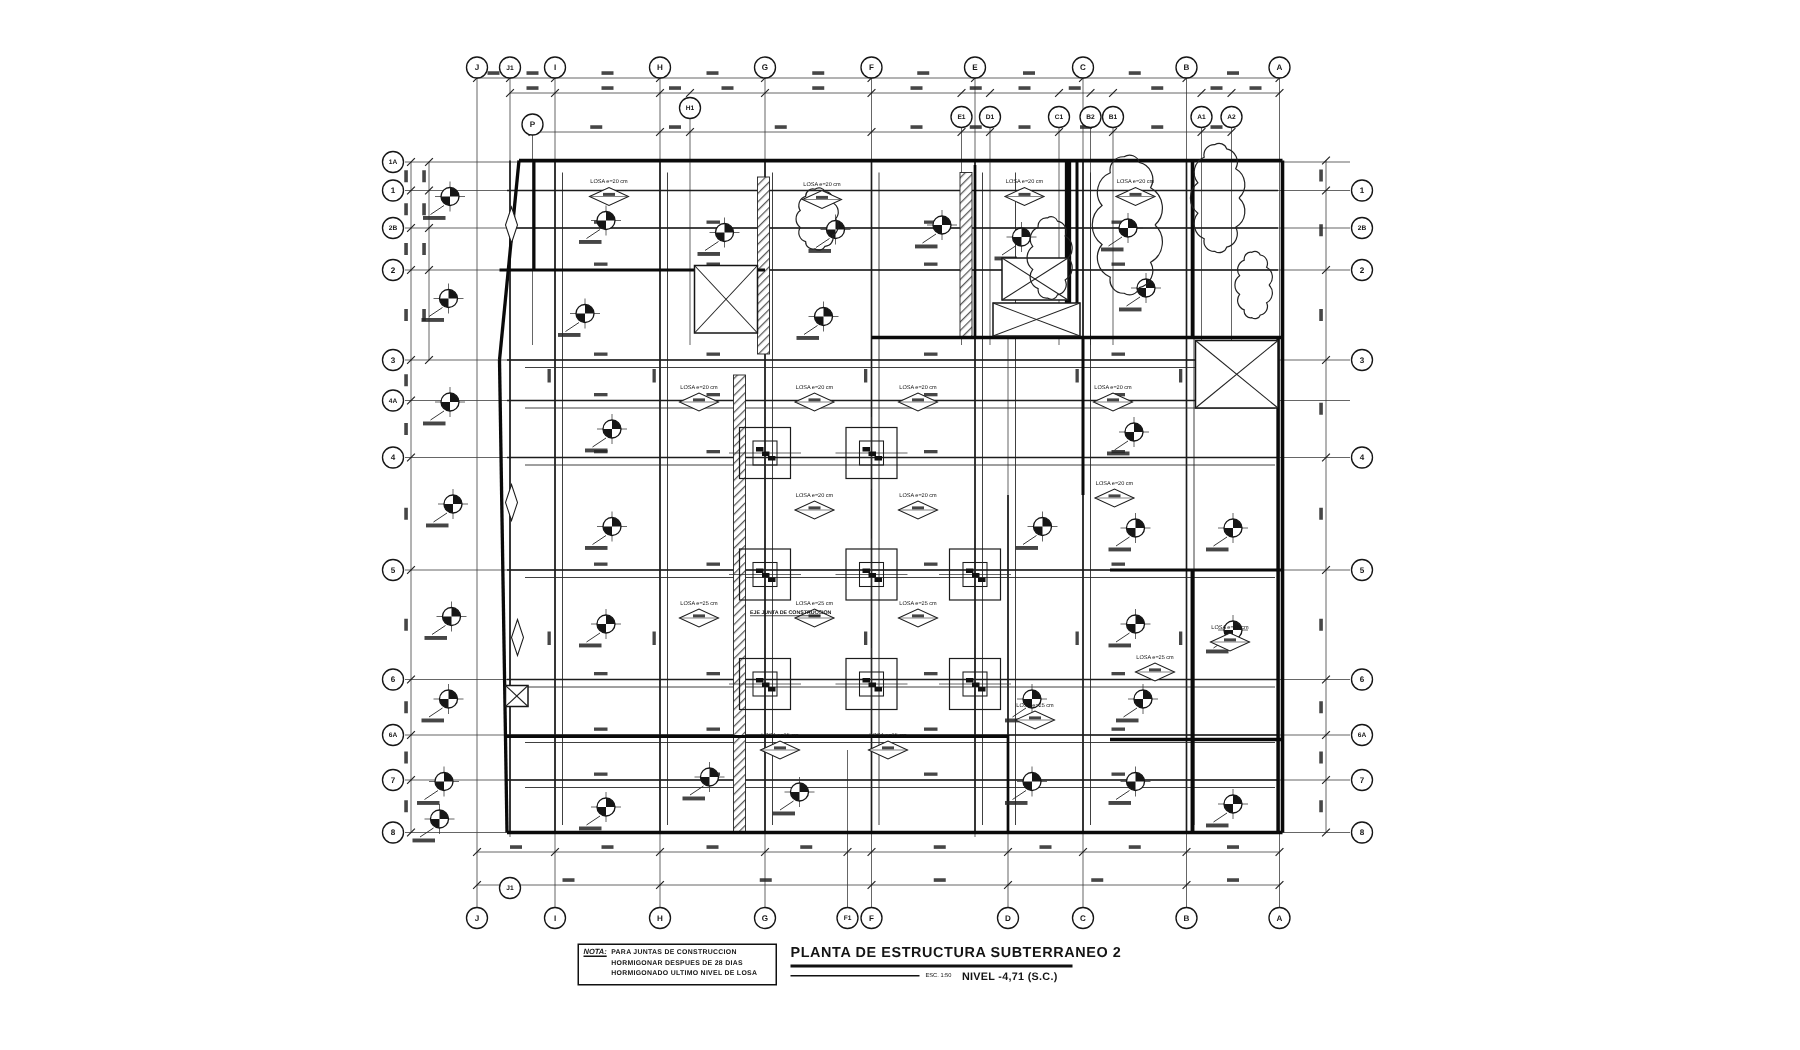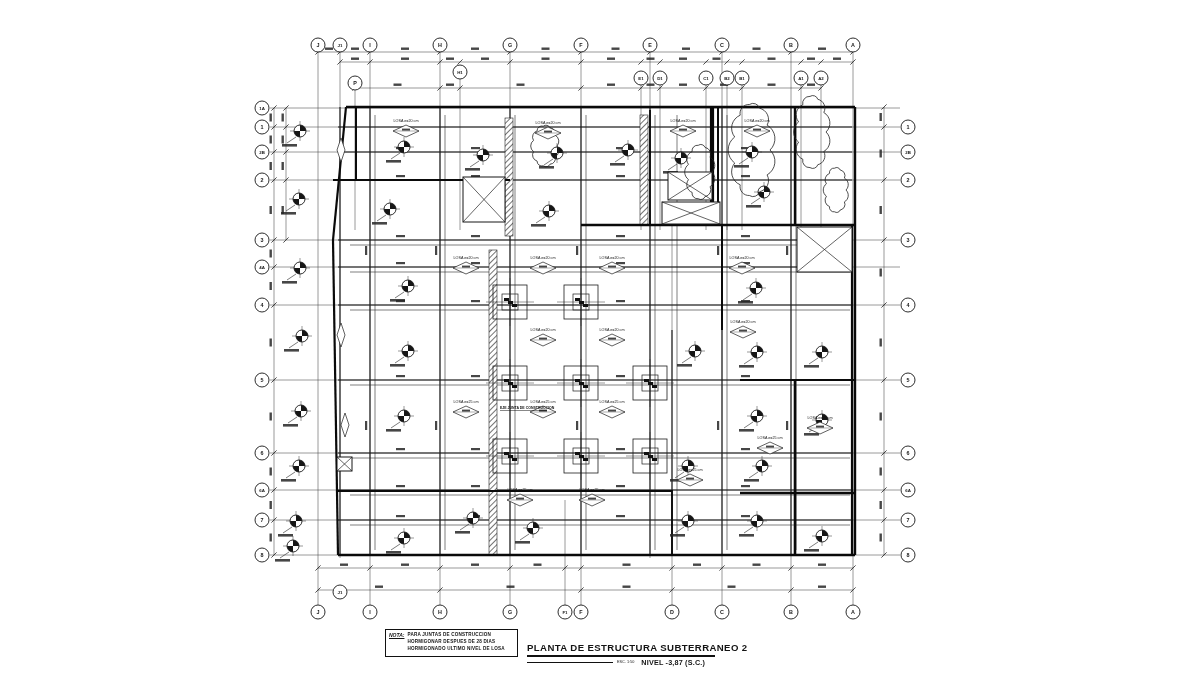--- a/index.html
+++ b/index.html
@@ -9,21 +9,21 @@
   svg text{font-family:"Liberation Sans",sans-serif;}
   .note-box{position:absolute;left:385px;top:629px;width:133px;height:28px;
             border:1.3px solid #111;display:flex;align-items:flex-start;
             padding:2px 2px 0 3px;box-sizing:border-box;background:#fff;}
   .note-label{font-size:5px;font-weight:bold;font-style:italic;text-decoration:underline;
               margin-right:3px;white-space:nowrap;}
   .note-lines{display:flex;flex-direction:column;font-size:4.6px;font-weight:bold;
               line-height:1.5;white-space:nowrap;letter-spacing:.2px;}
   .title-block{position:absolute;left:527px;top:630px;width:188px;}
   .plan-title{font-size:9.6px;font-weight:bold;letter-spacing:.4px;text-align:left;
-              border-bottom:2px solid #111;padding-bottom:2px;white-space:nowrap;margin-top:12px;}
+              border-bottom:2px solid #111;padding-bottom:2px;white-space:nowrap;}
   .title-sub{display:flex;align-items:flex-start;margin-top:1px;}
   .sub-rule{width:86px;border-top:1px solid #111;margin-top:4px;}
   .plan-scale{font-size:3.8px;margin-left:4px;margin-top:2px;white-space:nowrap;}
   .plan-level{font-size:7.2px;font-weight:bold;margin-left:7px;white-space:nowrap;letter-spacing:.2px;}
 </style>
 </head>
 <body>
 
 <div class="sheet">
 
@@ -1081,17 +1081,17 @@
       <span>HORMIGONAR DESPUES DE 28 DIAS</span>
       <span>HORMIGONADO ULTIMO NIVEL DE LOSA</span>
     </span>
   </div>
 
   <div class="title-block">
     <div class="plan-title">PLANTA DE ESTRUCTURA SUBTERRANEO 2</div>
     <div class="title-sub">
       <span class="sub-rule"></span>
       <span class="plan-scale">ESC. 1:50</span>
-      <span class="plan-level">NIVEL -3,87 (S.C.)</span>
+      <span class="plan-level">NIVEL -4,71 (S.C.)</span>
     </div>
   </div>
 
 </div>
 
 </body></html>

